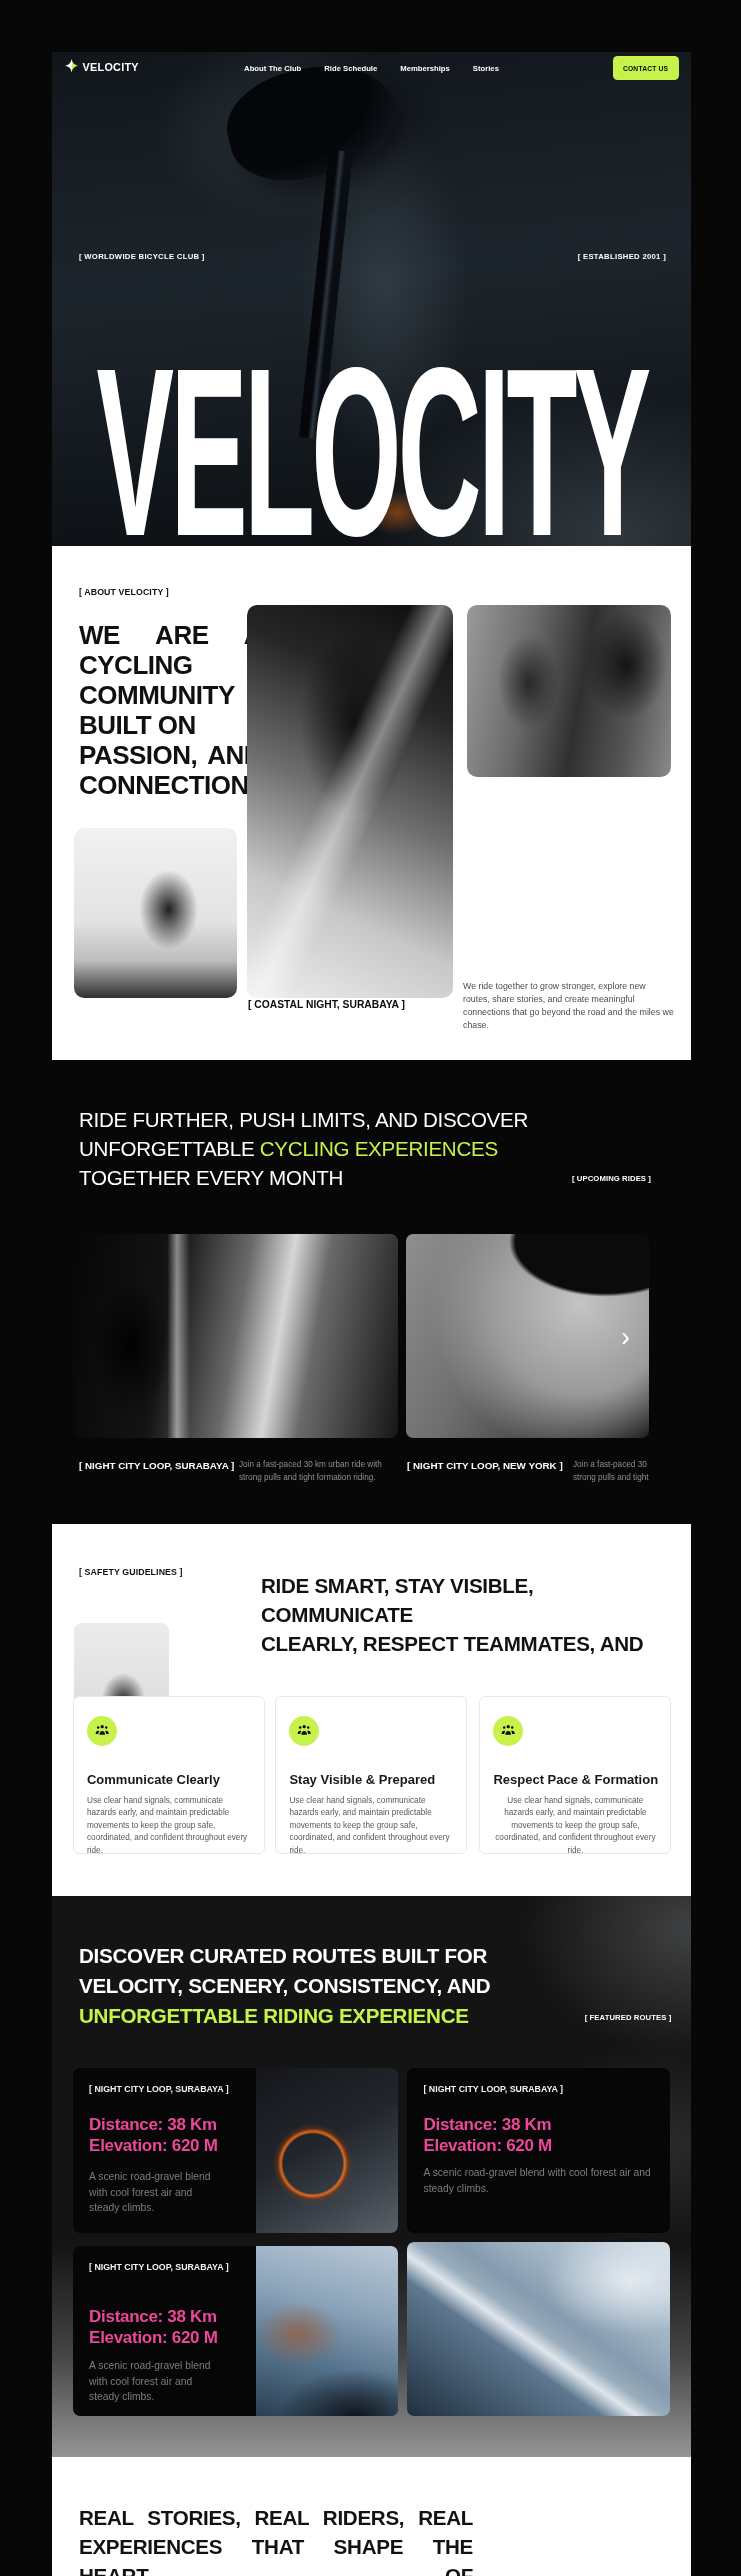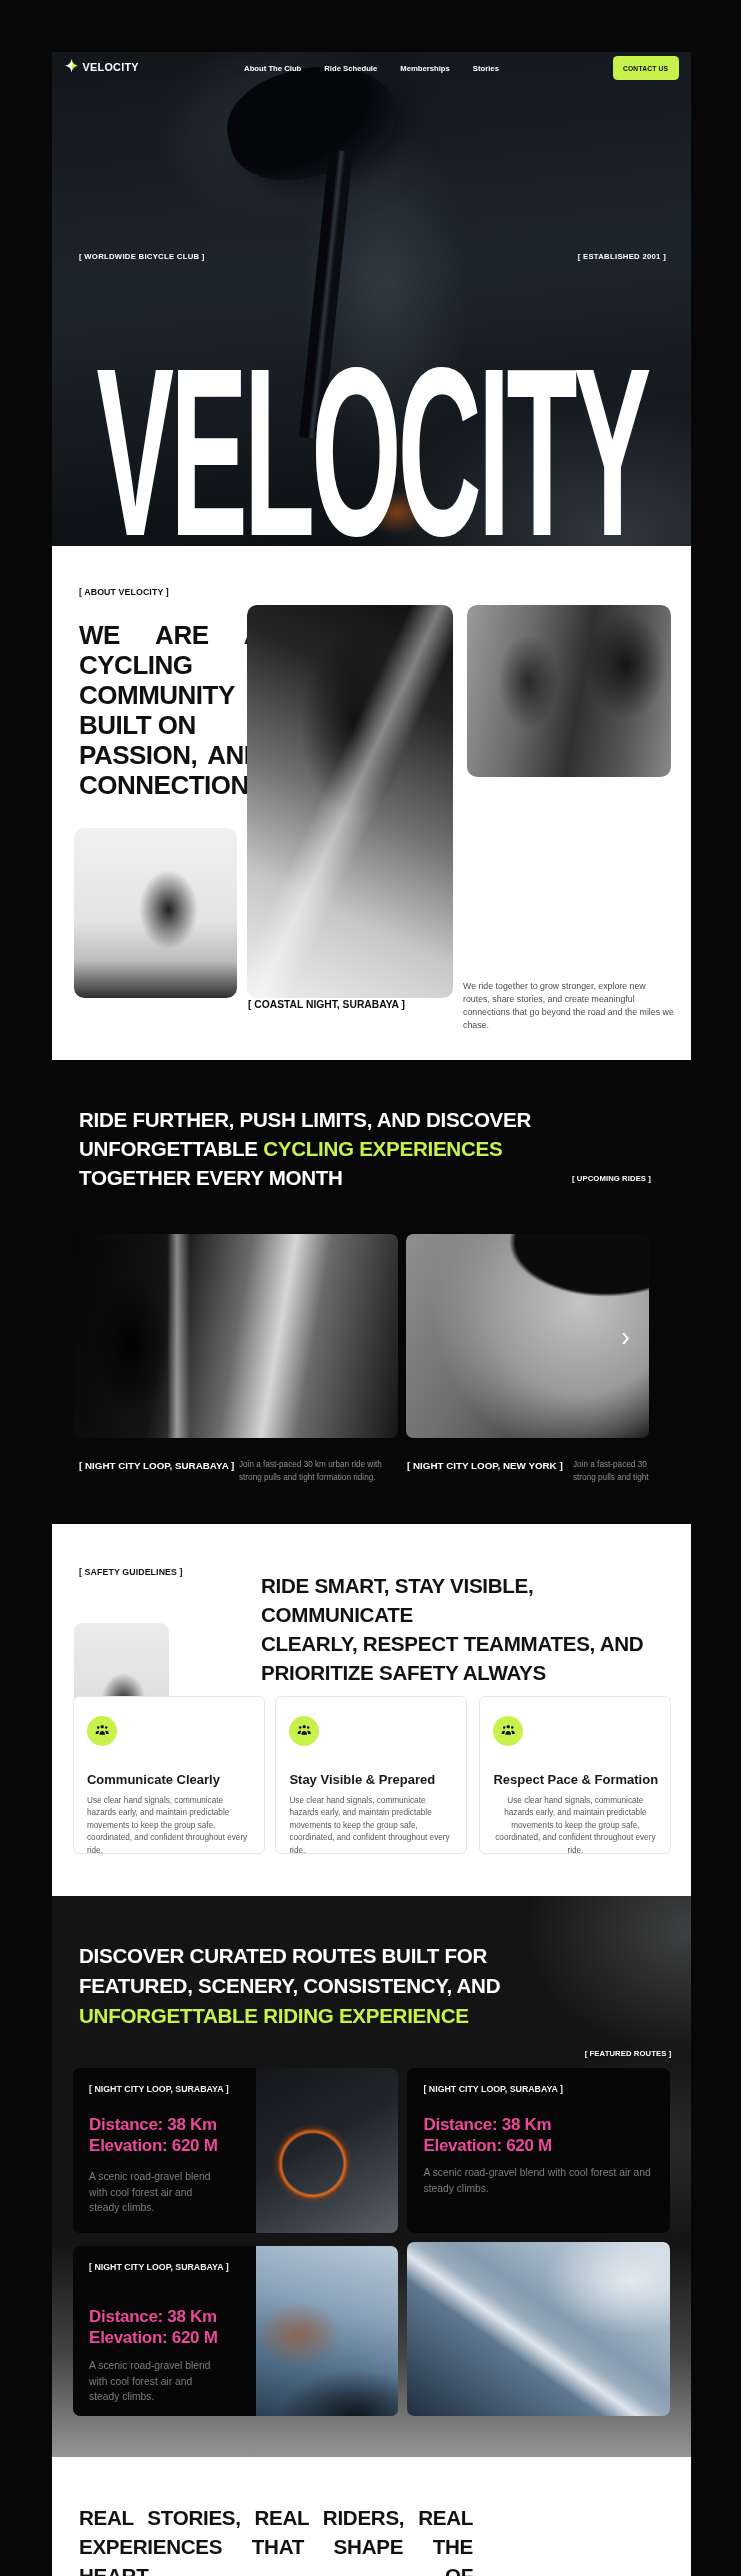--- a/index.html
+++ b/index.html
@@ -53,21 +53,21 @@
       linear-gradient(100deg,#9a9a9a 0%,#6a6a6a 30%,#303030 55%,#555 78%,#8a8a8a 100%); }
   .about-img-small { left:21.6px; top:282px; width:163px; height:170px;
     background:
       radial-gradient(46px 62px at 58% 48%, rgba(10,10,10,.9), transparent 64%),
       linear-gradient(180deg,#f1f1f1 0%,#e3e3e3 55%,#bdbdbd 78%,#2f2f2f 100%); }
   .about-caption { left:196px; top:453px; font-size:10.3px; font-weight:800; color:#0c0c0c; }
   .about-para { left:411px; top:434px; width:211px; font-size:8.8px; line-height:13px; color:#4c4c4c; }
 
   
   .rides { top:1060px; height:464px; }
-  .rides-head { left:27px; top:45px; color:#fff; font-size:20.6px; font-weight:700; line-height:29px; letter-spacing:-0.3px; white-space:nowrap; }
+  .rides-head { left:27px; top:45px; color:#fff; font-size:20.6px; font-weight:400; line-height:29px; letter-spacing:-0.3px; white-space:nowrap; }
   .hl { color:#c6f24b; }
   .rides-label { top:114px; right:40px; color:#fff; font-size:7.7px;text-align:center; }
   .ride-card { top:174px; height:204px; border-radius:7.2px; }
   .ride-card.c1 { left:20.6px; width:325px;
     background:
       linear-gradient(90deg, transparent 29%, rgba(255,255,255,.5) 32%, transparent 36%),
       radial-gradient(57px 103px at 18% 55%, rgba(0,0,0,.9), transparent 68%),
       linear-gradient(100deg,#060606 0%,#141414 30%,#6a6a6a 50%,#d6d6d6 62%,#6a6a6a 72%,#161616 100%); }
   .ride-card.c2 { left:354px; width:243px;
     background:
@@ -203,21 +203,20 @@
     <div class="abs ride-cap rc2">[ NIGHT CITY LOOP, NEW YORK ]</div>
     <div class="abs ride-desc rd2">Join a fast-paced 30 strong pulls and tight</div>
   </div>
 
   <div class="sec safety">
     <div class="abs label safety-label">[ SAFETY GUIDELINES ]</div>
     <div class="abs img safety-img"></div>
     <div class="abs safety-head">
       <div>RIDE SMART, STAY VISIBLE, COMMUNICATE</div>
       <div>CLEARLY, RESPECT TEAMMATES, AND</div>
-      <div>PRIORITIZE SAFETY ALWAYS</div>
     </div>
 
     <div class="abs s-card s1">
       <div class="abs s-ico">
         <svg width="14.4" height="14.4" viewBox="0 0 24 24" fill="#0e0e0e">
             <circle cx="12" cy="6.2" r="2.7"></circle>
             <path d="M7.4 18.5c0-3.1 2-5.3 4.6-5.3s4.6 2.2 4.6 5.3v.9H7.4z"></path>
             <circle cx="5.3" cy="7.6" r="2"></circle>
             <path d="M1.2 17.4c0-2.5 1.6-4.3 3.8-4.3.8 0 1.5.2 2.1.7-1.1 1.3-1.7 2.9-1.7 4.6H1.2z"></path>
             <circle cx="18.7" cy="7.6" r="2"></circle>
@@ -254,24 +253,24 @@
       </div>
       <div class="abs s-title">Respect Pace &amp; Formation</div>
       <p class="abs s-desc">Use clear hand signals, communicate hazards early, and maintain predictable movements to keep the group safe, coordinated, and confident throughout every ride.</p>
     </div>
   </div>
 
   <div class="sec routes">
     <div class="abs routes-tex1"></div>
     <div class="abs routes-head">
       <div>DISCOVER CURATED ROUTES BUILT FOR</div>
-      <div>FEATURED, SCENERY, CONSISTENCY, AND</div>
+      <div>VELOCITY, SCENERY, CONSISTENCY, AND</div>
       <div class="hl">UNFORGETTABLE RIDING EXPERIENCE</div>
     </div>
-    <div class="abs label routes-label" style="color:#fff;margin-top:36px;">[ FEATURED ROUTES ]</div>
+    <div class="abs label routes-label" style="color:#fff;">[ FEATURED ROUTES ]</div>
 
     <div class="abs r-card rA">
       <div class="abs r-img r-imgA"></div>
       <div class="abs r-lab">[ NIGHT CITY LOOP, SURABAYA ]</div>
       <div class="abs r-stats">
         <div>Distance: 38 Km</div>
         <div>Elevation: 620 M</div>
       </div>
       <p class="abs r-desc narrow">A scenic road-gravel blend with cool forest air and steady climbs.</p>
     </div>

